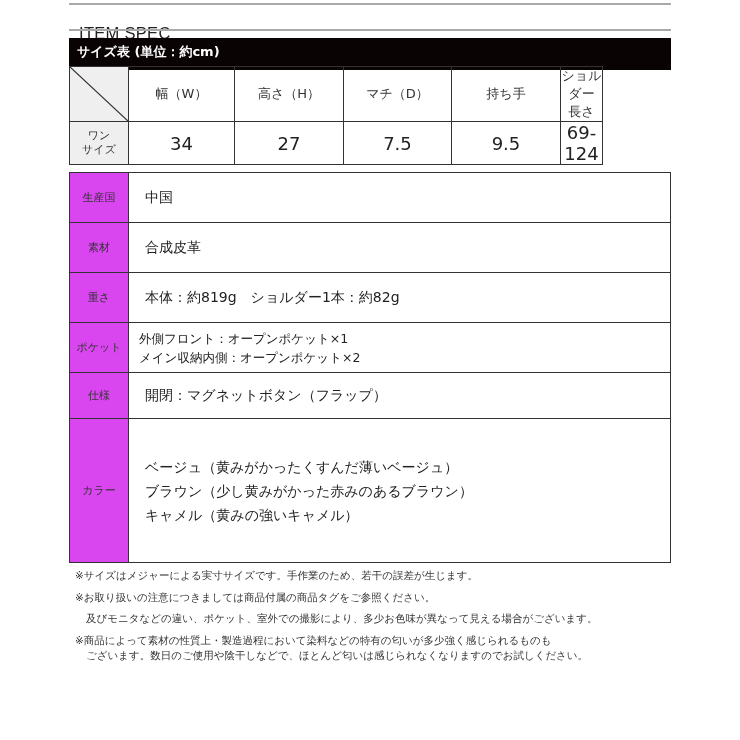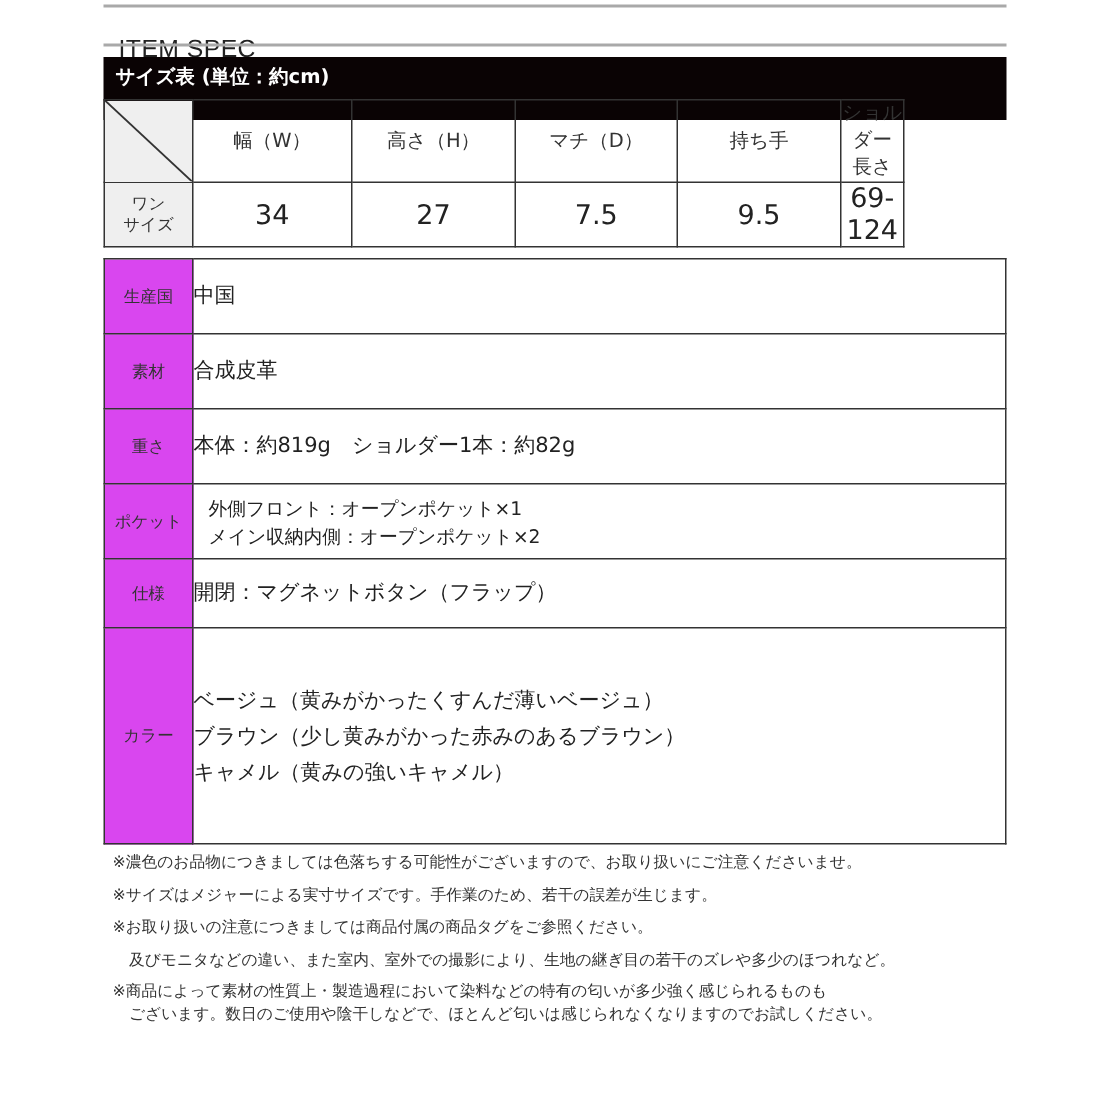--- a/index.html
+++ b/index.html
@@ -3,33 +3,33 @@
 <meta charset="utf-8">
 <style>
   * { box-sizing: border-box; margin: 0; padding: 0; }
   html, body { width: 740px; height: 740px; background: #ffffff; overflow: hidden; }
   body { font-family: "DejaVu Sans", "Liberation Sans", sans-serif; color: #222; position: relative; }
   .wrap { position: absolute; left: 69px; top: 0; width: 602px; }
   .rule { height: 2px; background: #a9a9a9; }
   .rule.top { position: absolute; top: 3px; left: 0; width: 602px; }
   .spec-title { position: absolute; top: 24px; left: 10px; font-family: "Liberation Sans", sans-serif; font-size: 16.5px; letter-spacing: 0.3px; color: #222; }
   .rule.bottom { position: absolute; top: 29px; left: 0; width: 602px; }
-  .size-bar { position: absolute; top: 38px; left: 0; width: 602px; height: 42px; background: #0a0304; color: #fff; font-size: 13px; font-weight: bold; line-height: 28px; padding-left: 8px; }
+  .size-bar { position: absolute; top: 38px; left: 0; width: 602px; height: 32px; background: #0a0304; color: #fff; font-size: 13px; font-weight: bold; line-height: 28px; padding-left: 8px; }
   table { border-collapse: collapse; }
   .size-table { position: absolute; top: 66px; left: 0; width: 534px; }
   .size-table td { border: 1.5px solid #333; text-align: center; vertical-align: middle; }
   .size-table .head td { height: 50px; font-size: 13px; color: #333; }
   .size-table .vals td { height: 43px; font-size: 18px; color: #222; }
   .size-table td.corner { width: 59px; background: #efefef; position: relative; }
   .size-table td.rowlabel { background: #efefef; font-size: 11px; line-height: 14px; color: #333; }
   .corner svg { position: absolute; left: 0; top: 0; width: 100%; height: 100%; }
   .spec-table { position: absolute; top: 172px; left: 0; width: 602px; }
   .spec-table td { border: 1.5px solid #333; vertical-align: middle; }
   .spec-table td.label { width: 59px; background: #d946ef; text-align: center; font-size: 11px; color: #333; }
-  .spec-table td.value { padding-left: 0; font-size: 14px; color: #222; line-height: 21px; }
+  .spec-table td.value { padding-left: 16px; font-size: 14px; color: #222; line-height: 21px; }
   .spec-table td.value.small { font-size: 12.5px; line-height: 19px; padding-left: 10px; }
   .notes { position: absolute; top: 568px; left: 6px; width: 600px; font-size: 10.5px; color: #333; line-height: 15px; }
   .note { margin-bottom: 6.5px; }
   .note .cont { padding-left: 11px; }
 </style>
 </head>
 <body>
 
 <div class="wrap">
   <div class="rule top"></div>
@@ -100,29 +100,26 @@
         <div>ベージュ（黄みがかったくすんだ薄いベージュ）</div>
         <div>ブラウン（少し黄みがかった赤みのあるブラウン）</div>
         <div>キャメル（黄みの強いキャメル）</div>
       </td>
     </tr>
   </tbody>
     </table>
 
   <div class="notes">
     <div class="note">
-      <div>※濃色のお品物につきましては色落ちする可能性がございますので、お取り扱いにご注意くださいませ。</div>
-    </div>
-    <div class="note">
       <div>※サイズはメジャーによる実寸サイズです。手作業のため、若干の誤差が生じます。</div>
     </div>
     <div class="note">
       <div>※お取り扱いの注意につきましては商品付属の商品タグをご参照ください。</div>
     </div>
     <div class="note">
-      <div class="cont">及びモニタなどの違い、また室内、室外での撮影により、生地の継ぎ目の若干のズレや多少のほつれなど。</div>
+      <div class="cont">及びモニタなどの違い、ポケット、室外での撮影により、多少お色味が異なって見える場合がございます。</div>
     </div>
     <div class="note">
       <div>※商品によって素材の性質上・製造過程において染料などの特有の匂いが多少強く感じられるものも</div>
       <div class="cont">ございます。数日のご使用や陰干しなどで、ほとんど匂いは感じられなくなりますのでお試しください。</div>
     </div>
   </div>
 </div>
 
 </body></html>

